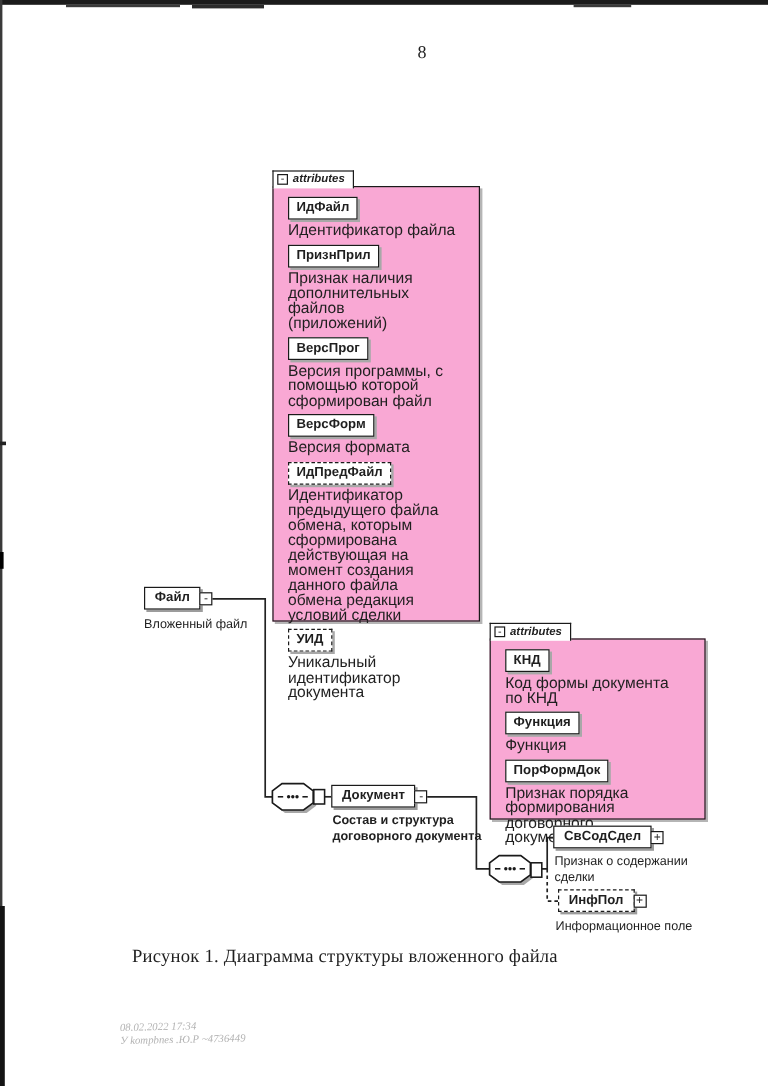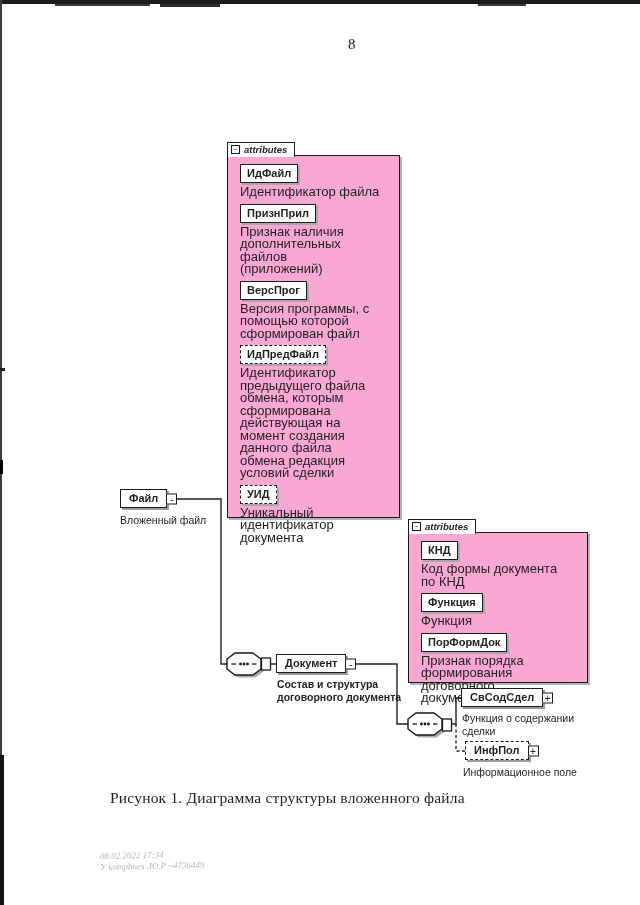--- a/index.html
+++ b/index.html
@@ -114,20 +114,24 @@
   </div>
   <div class="attr-row">
     <div class="nbox">ПризнПрил</div>
     <div class="desc" style="width:130px;">Признак наличия дополнительных файлов (приложений)</div>
   </div>
   <div class="attr-row">
     <div class="nbox">ВерсПрог</div>
     <div class="desc" style="width:158px;">Версия программы, с помощью которой сформирован файл</div>
   </div>
   <div class="attr-row">
+    <div class="nbox">ВерсФорм</div>
+    <div class="desc" style="width:150px;">Версия формата</div>
+  </div>
+  <div class="attr-row">
     <div class="nbox dashed">ИдПредФайл</div>
     <div class="desc" style="width:140px;">Идентификатор предыдущего файла обмена, которым сформирована действующая на момент создания данного файла обмена редакция условий сделки</div>
   </div>
   <div class="attr-row">
     <div class="nbox dashed">УИД</div>
     <div class="desc" style="width:140px;">Уникальный идентификатор документа</div>
   </div>
 </div>
 
 <div class="elem" style="left:276px;top:654px;">
@@ -152,21 +156,21 @@
   <div class="attr-row">
     <div class="nbox">ПорФормДок</div>
     <div class="desc" style="width:135px;">Признак порядка формирования договорного документа</div>
   </div>
 </div>
 
 <div class="elem" style="left:461px;top:688px;">
   <span>СвСодСдел</span>
   <span class="xicon">+</span>
 </div>
-<div class="elabel" style="left:462px;top:712px;width:140px;">Функция о содержании сделки</div>
+<div class="elabel" style="left:462px;top:712px;width:140px;">Признак о содержании сделки</div>
 
 <div class="elem dashed" style="left:465px;top:741px;">
   <span>ИнфПол</span>
   <span class="xicon">+</span>
 </div>
 <div class="elabel" style="left:463px;top:766px;width:160px;">Информационное поле</div>
 
 <div class="abs figure-caption">Рисунок 1. Диаграмма структуры вложенного файла</div>
 <div class="abs stamp">
   <div>08.02.2022 17:34</div>

